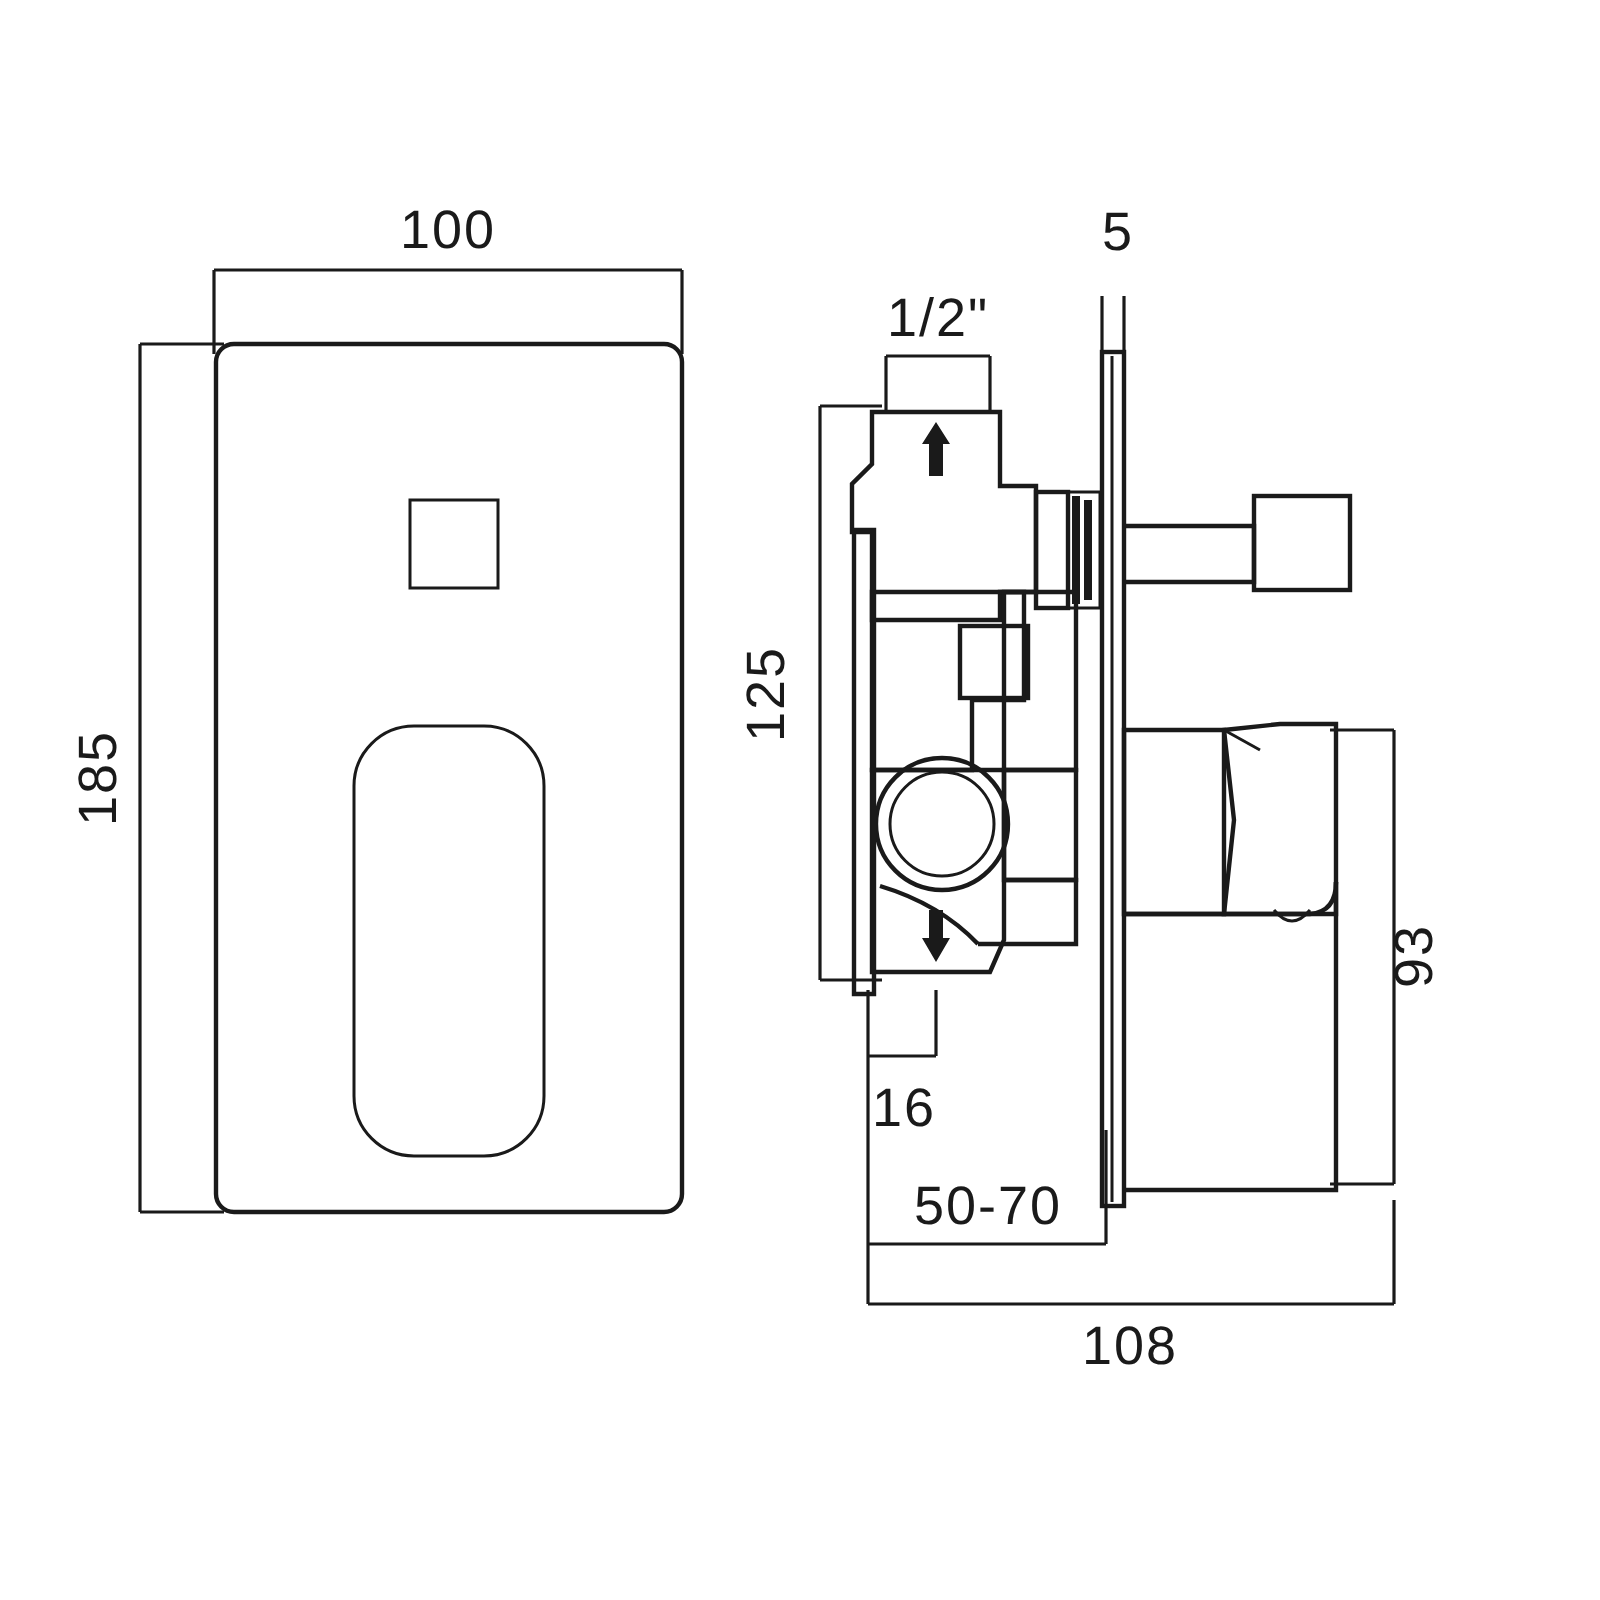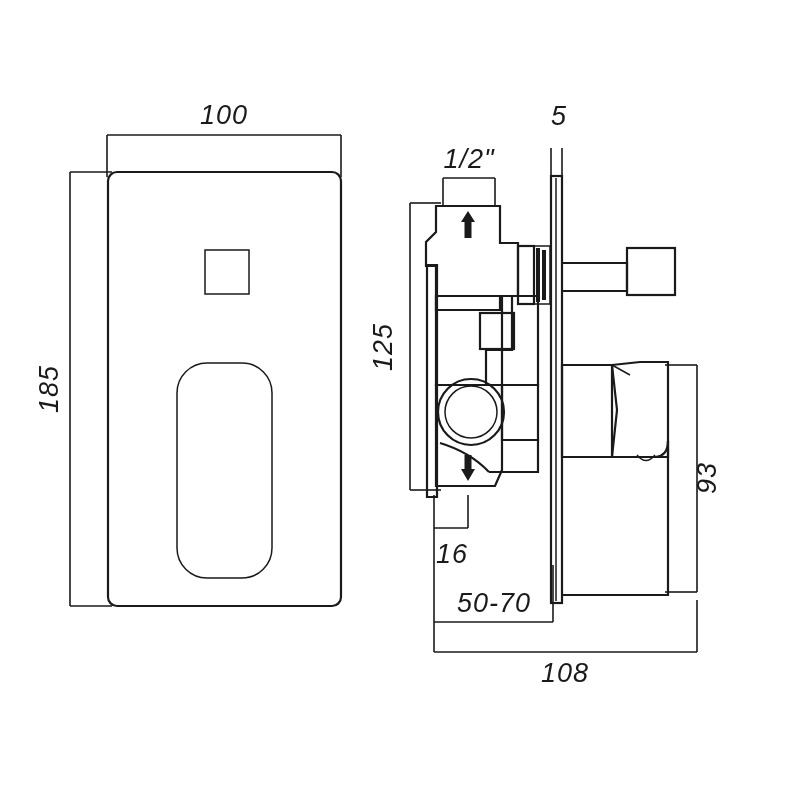--- a/index.html
+++ b/index.html
@@ -12,21 +12,20 @@
     width: 800px;
     height: 800px;
     font-family: "Liberation Sans", sans-serif;
     overflow: hidden;
   }
   #drawing-root {
     position: relative;
     width: 788px;
     height: 800px;
     background: #ec4899;
-    font-style: italic;
   }
   svg#tech-drawing {
     display: block;
     width: 800px;
     height: 800px;
     background: #ffffff;
   }
   .dimtext {
     font-family: "Liberation Sans", sans-serif;
     font-size: 27px;

